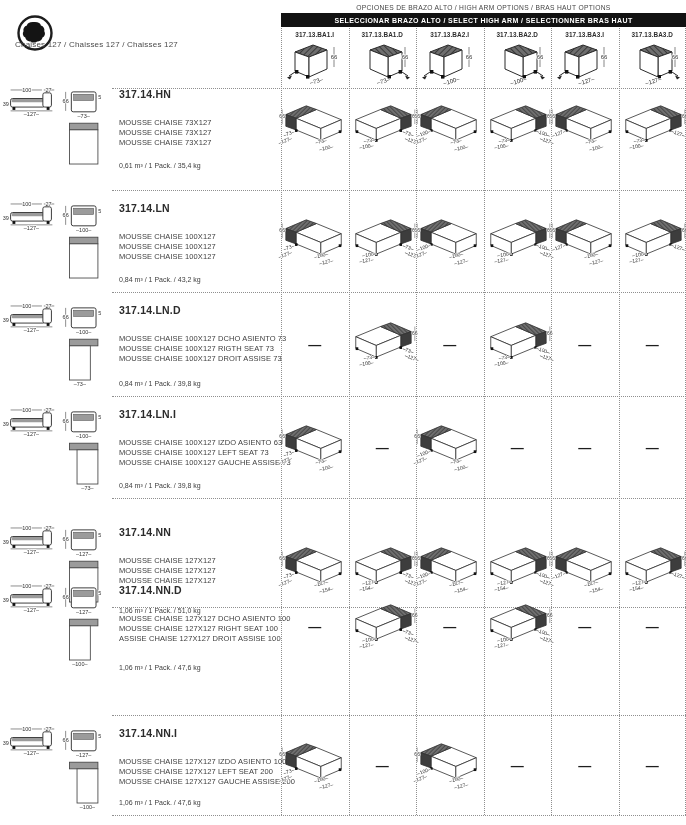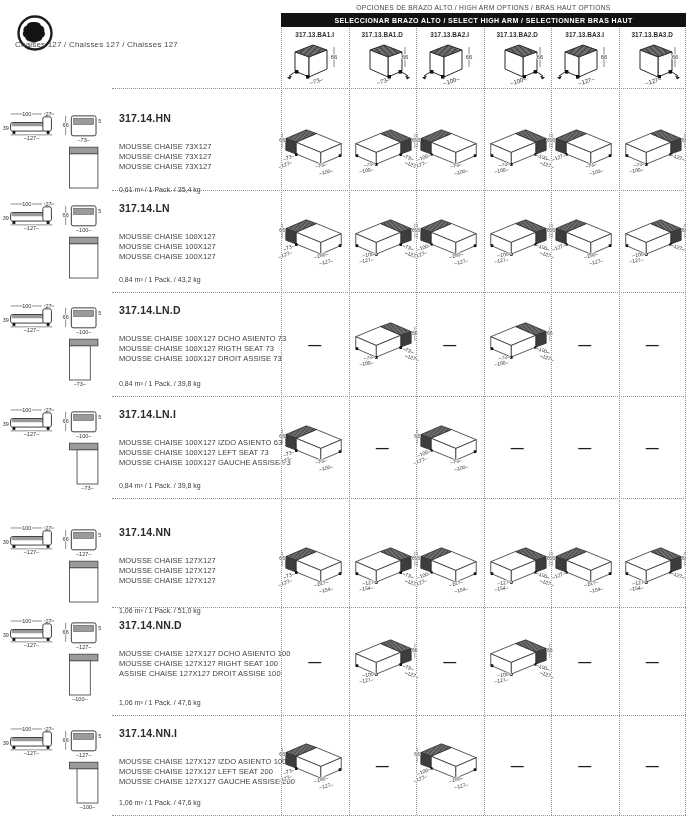--- a/index.html
+++ b/index.html
@@ -178,21 +178,21 @@
       <rect x="23" y="34" width="3.4" height="3.6" fill="#111" stroke="none"></rect>
       <line x1="12" y1="31" x2="6" y2="35" stroke="#222" stroke-width="1"></line>
       <polygon points="4,36.5 9,34.5 7,38.5" fill="#222" stroke="none"></polygon>
     </g>
     <line x1="55" y1="6" x2="55" y2="26" stroke="#555" stroke-width=".7"></line>
             <text class="hdim" text-anchor="middle" x="55" y="18">66</text>
     <text class="hdim" text-anchor="middle" x="34" y="42" transform="rotate(-16 34 42)">–127–</text>
           </svg>
         </div>
       </div>
-      <div class="row" style="top:100px;height:102px;">
+      <div class="row" style="top:76px;height:102px;">
         <div class="abs" style="left:3px;top:5px">
           <svg width="112" height="92" viewBox="0 0 118 96">
     <g stroke="#555" stroke-width=".7" fill="none">
       <line x1="8" y1="9" x2="41" y2="9"></line>
               <line x1="43" y1="9" x2="54" y2="9"></line>
       <line x1="8" y1="31" x2="52" y2="31"></line>
     </g>
     <text class="sdim" text-anchor="middle" x="25" y="11">100</text>
     <text class="sdim" text-anchor="middle" x="48" y="11">27</text>
     <text class="sdim" text-anchor="middle" x="3" y="26">39</text>
@@ -846,21 +846,21 @@
       <rect x="80.5" y="41.5" width="3.6" height="3.8" fill="#111" stroke="none"></rect>
     </g>
             <line x1="93" y1="13" x2="93" y2="33" stroke="#555" stroke-width=".7"></line>
             <text class="dim" text-anchor="middle" x="93" y="25">66</text>
             <text class="dim" text-anchor="middle" x="83" y="48" transform="rotate(20 83 48)">–127–</text>
             <text class="dim" text-anchor="middle" x="31" y="58" transform="rotate(-8 31 58)">–127–</text>
             <text class="dim" text-anchor="middle" x="27" y="66" transform="rotate(-8 27 66)">–154–</text>
           </svg>
         </div>
       </div>
-      <div class="row" style="top:607px;height:108px;">
+      <div class="row" style="top:572px;height:108px;">
         <div class="abs" style="left:3px;top:5px">
           <svg width="112" height="92" viewBox="0 0 118 96">
     <g stroke="#555" stroke-width=".7" fill="none">
       <line x1="8" y1="9" x2="41" y2="9"></line>
               <line x1="43" y1="9" x2="54" y2="9"></line>
       <line x1="8" y1="31" x2="52" y2="31"></line>
     </g>
     <text class="sdim" text-anchor="middle" x="25" y="11">100</text>
     <text class="sdim" text-anchor="middle" x="48" y="11">27</text>
     <text class="sdim" text-anchor="middle" x="3" y="26">39</text>

